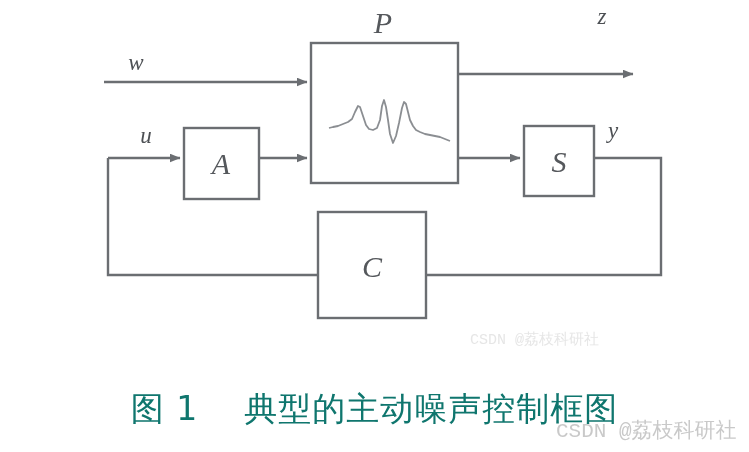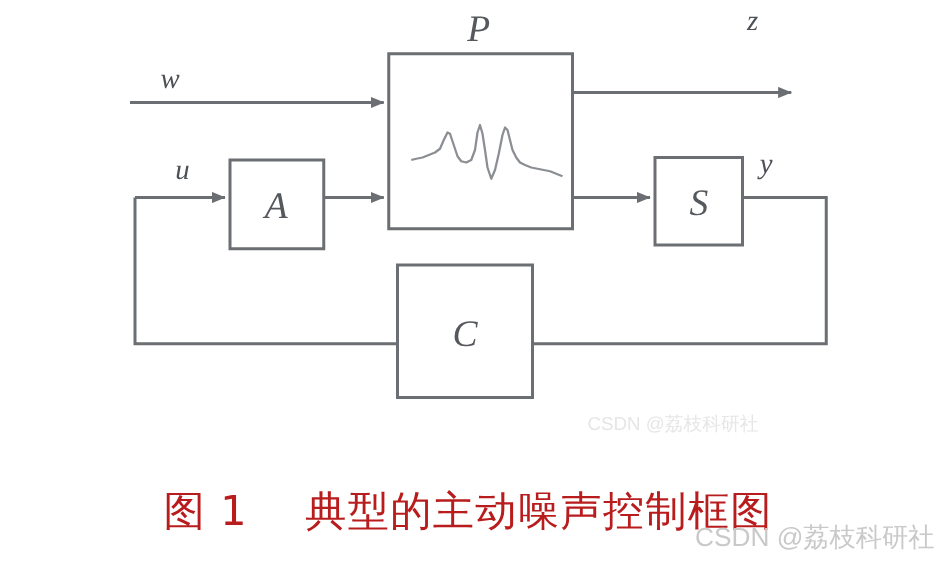--- a/index.html
+++ b/index.html
@@ -44,27 +44,27 @@
   }
   .caption {
     position: absolute;
     left: 0;
     top: 392px;
     width: 749px;
     text-align: center;
     font-family: "DejaVu Sans", sans-serif;
     font-size: 33px;
     line-height: 1.0;
-    color: #b91c1c;
+    color: #0f766e;
     letter-spacing: 1px;
     white-space: pre;
   }
   .watermark {
     position: absolute;
-    font-family: Liberation Sans, sans-serif;
+    font-family: Liberation Mono, monospace;
     color: #c9c9c9;
     white-space: pre;
     pointer-events: none;
   }
   #watermark-caption {
     left: 556px;
     top: 416px;
     font-size: 21px;
   }
   #watermark-diagram {

